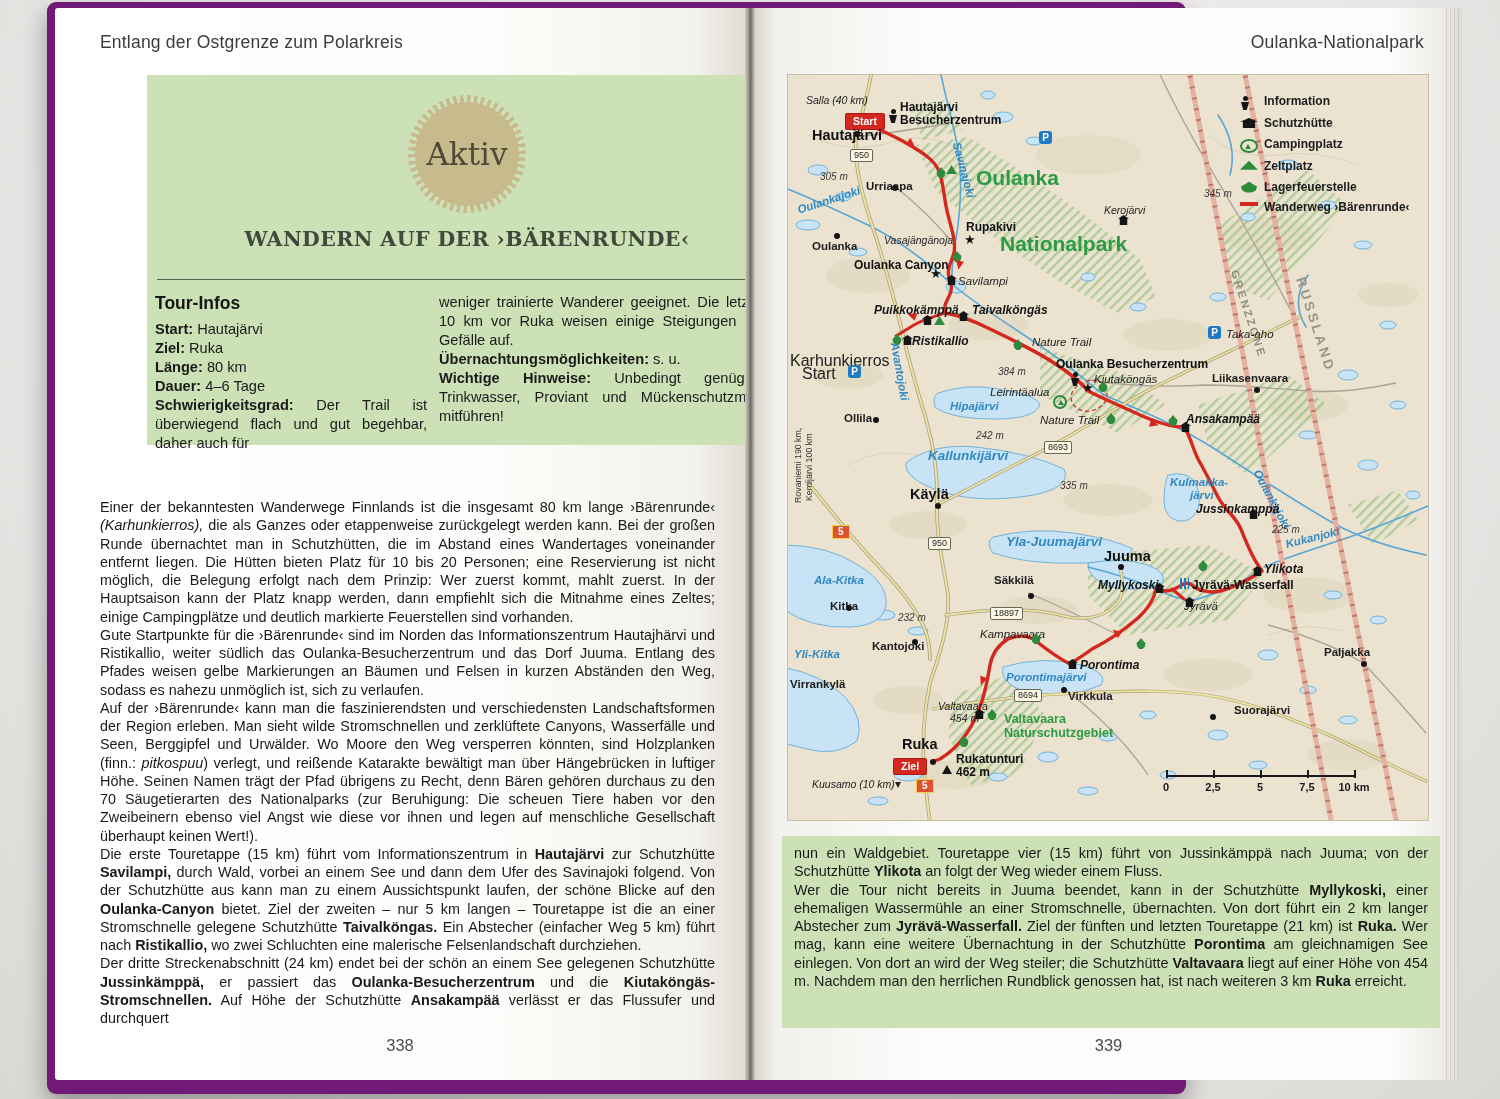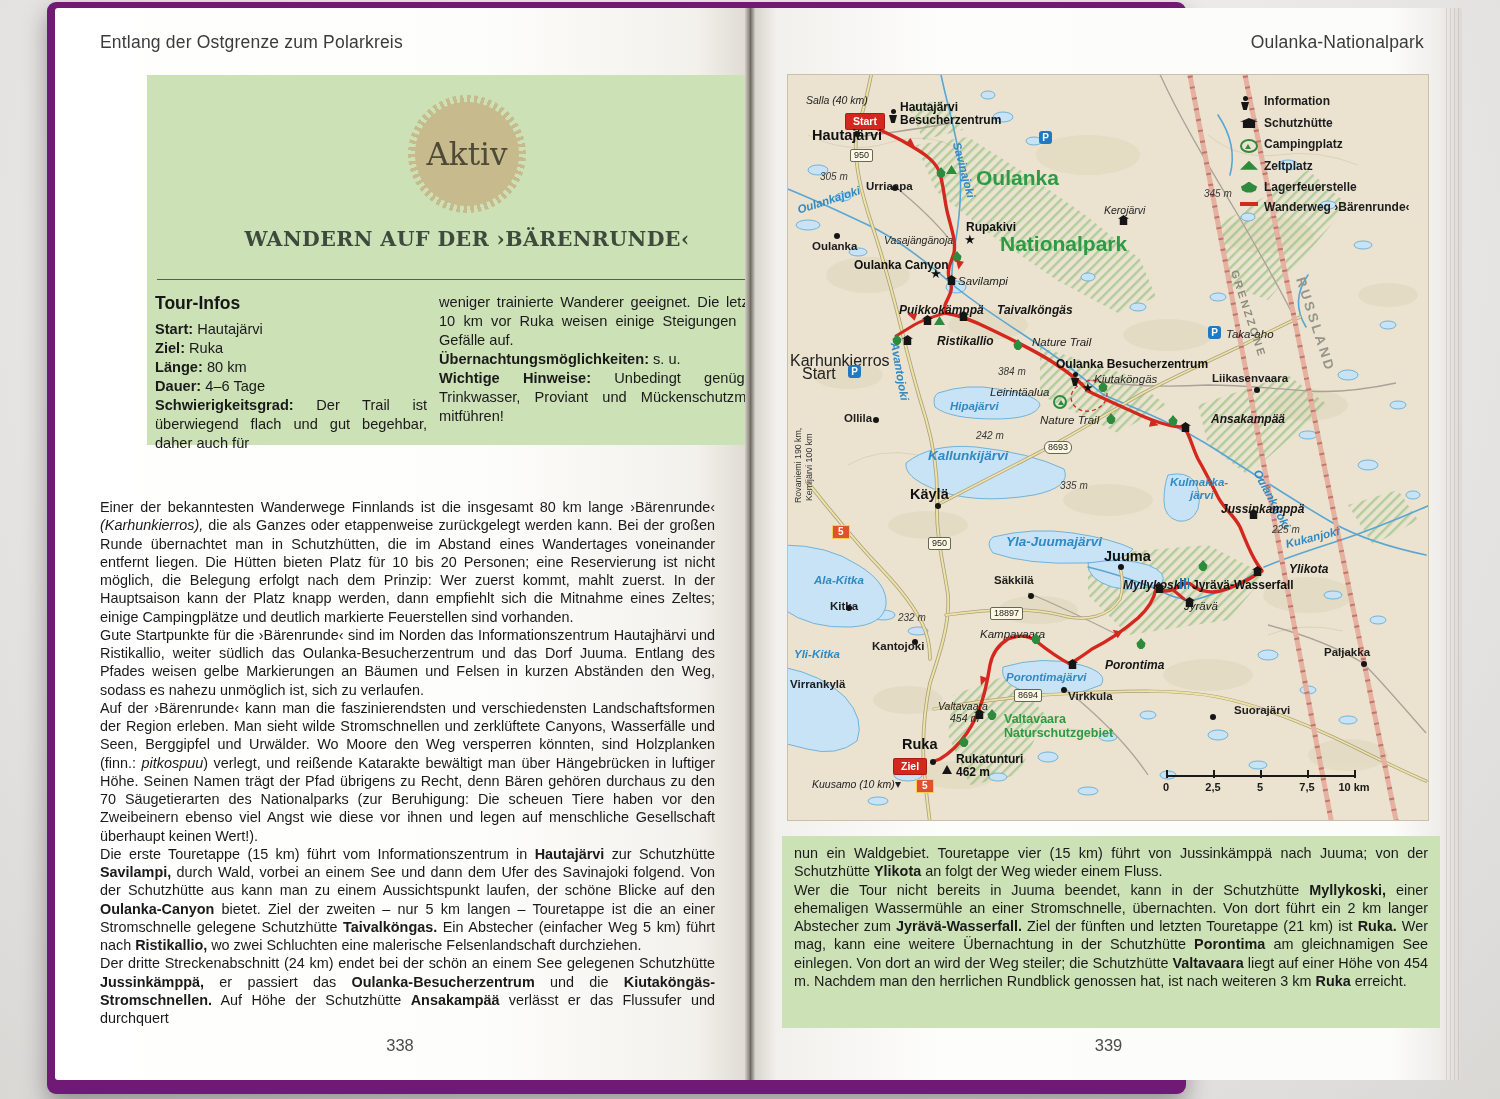--- a/index.html
+++ b/index.html
@@ -56,21 +56,21 @@
 
   
   .map{position:absolute;left:33px;top:67px;width:640px;height:745px;background:#ebe3d0;
     outline:1px solid #c9c0a8;}
   .map svg{position:absolute;left:0;top:0;}
   .map-labels, .legend, .scalebar{position:absolute;left:0;top:0;}
   .ml{position:absolute;white-space:nowrap;transform-origin:left center;line-height:1;}
   .town{font-size:11.5px;font-weight:bold;color:#1c1c1c;}
   .town-lg{font-size:14.5px;font-weight:bold;color:#111;}
   .poi{font-size:12px;font-weight:bold;color:#111;}
-  .hut{font-size:12px;font-weight:bold;font-style:italic;color:#151515;margin-left:25px;}
+  .hut{font-size:12px;font-weight:bold;font-style:italic;color:#151515;}
   .it{font-size:11.5px;font-style:italic;color:#222;}
   .itsm{font-size:10.5px;font-style:italic;color:#222;}
   .sm{font-size:16px;color:#222;}
   .tiny{font-size:8.8px;color:#333;transform-origin:left top;}
   .elev{font-size:10px;font-style:italic;color:#3a3a3a;}
   .water{font-size:11.5px;font-style:italic;font-weight:bold;color:#3189c2;}
   .water.lg{font-size:13.5px;}
   .park-big{font-size:21px;font-weight:bold;color:#2d9b43;}
   .park-sm{font-size:12.5px;font-weight:bold;color:#2d9b43;}
   .border{font-size:11px;font-weight:bold;color:#8e8d7d;letter-spacing:2.5px;}
@@ -383,21 +383,21 @@
           <span class="ml pbadge" style="left: 420px; top: 251px;">P</span>
           <span class="ml town" style="left: 424px; top: 298px;">Liikasenvaara</span>
           <span class="ml mk-dot" style="left: 466px; top: 312px;"></span>
           <span class="ml hut" style="left: 398px; top: 338px;">Ansakampää</span>
           <span class="ml mk-fire" style="left: 380px; top: 340px;"></span>
           <span class="ml mk-hut-i" style="left: 392px; top: 347px;"></span>
           <span class="ml town" style="left: 56px; top: 338px;">Ollila</span>
           <span class="ml mk-dot" style="left: 85px; top: 342px;"></span>
           <span class="ml elev" style="left: 188px; top: 356px;">242 m</span>
           <span class="ml water lg" style="left: 140px; top: 374px;">Kallunkijärvi</span>
-          <span class="ml road" style="left: 256px; top: 366px; border-radius: 6px;">8693</span>
+          <span class="ml road" style="left: 256px; top: 366px;">8693</span>
           <span class="ml elev" style="left: 272px; top: 406px;">335 m</span>
           <span class="ml water" style="left: 382px; top: 402px;">Kulmakka-</span>
           <span class="ml water" style="left: 402px; top: 415px;">järvi</span>
           <span class="ml water" style="left: 468px; top: 390px; transform: rotate(62deg);">Oulankajoki</span>
           <span class="ml hut" style="left: 408px; top: 428px;">Jussinkamppä</span>
           <span class="ml mk-hut-i" style="left: 460px; top: 434px;"></span>
           <span class="ml elev" style="left: 484px; top: 450px;">225 m</span>
           <span class="ml water" style="left: 498px; top: 464px; transform: rotate(-14deg);">Kukanjoki</span>
           <span class="ml town-lg" style="left: 122px; top: 412px;">Käylä</span>
           <span class="ml mk-dot" style="left: 147px; top: 428px;"></span>

